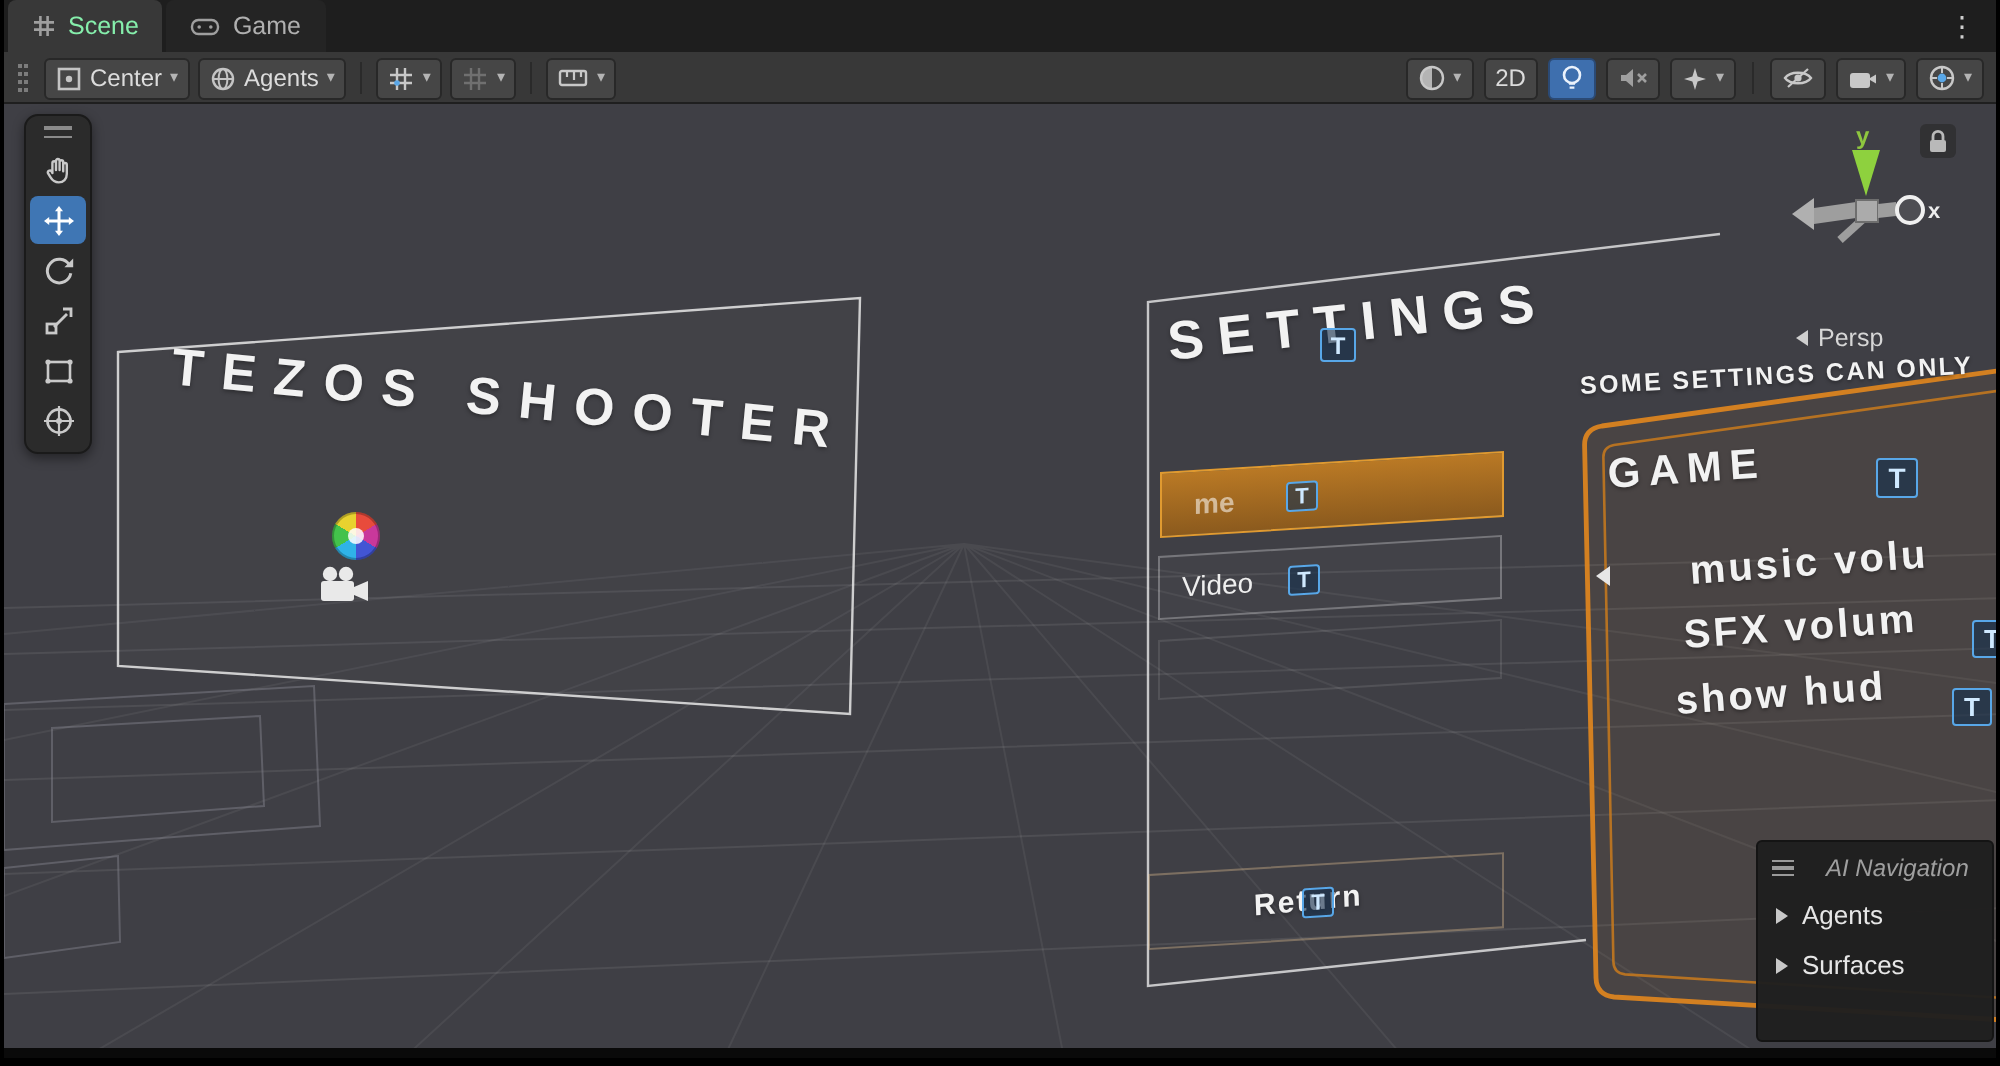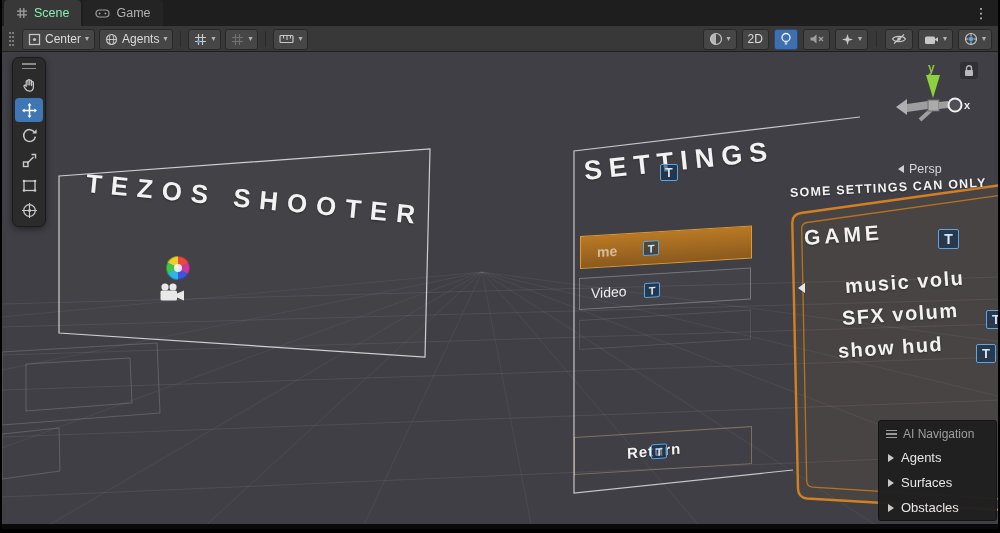--- a/index.html
+++ b/index.html
@@ -57,21 +57,21 @@
   .lockbtn{position:absolute;left:958px;top:10px;width:18px;height:17px;display:flex;align-items:center;justify-content:center;
            background:rgba(40,40,40,.6);border-radius:3px;}
   .persp{position:absolute;left:896px;top:110px;display:flex;align-items:center;gap:5px;color:#d6d6d6;font-size:12.5px;}
   .ptr-left{width:0;height:0;border-top:5px solid transparent;border-bottom:5px solid transparent;border-right:7px solid #e6e6e6;}
   .ptr-left.small{border-top-width:4px;border-bottom-width:4px;border-right-width:6px;border-right-color:#cfcfcf;}
   .ptr-right{width:0;height:0;border-top:4px solid transparent;border-bottom:4px solid transparent;border-left:6px solid #c9c9c9;}
 
   
   .ainav{position:absolute;left:876px;top:368px;width:119px;height:101px;background:rgba(31,31,31,.97);
          border:1px solid #141414;border-radius:3px;padding:2px 0;}
-  .ainav-header{height:22px;display:flex;align-items:center;gap:6px;padding:0 7px;color:#9f9f9f;font-size:12px;}
+  .ainav-header{height:22px;display:flex;align-items:center;gap:16px;padding:0 7px;color:#9f9f9f;font-size:12px;font-style:italic;}
   .hamb{width:11px;height:8px;display:flex;flex-direction:column;justify-content:space-between;}
   .hamb b{display:block;height:1.4px;background:#9a9a9a;}
   .ainav-row{height:25px;display:flex;align-items:center;gap:7px;padding:0 9px;color:#e6e6e6;font-size:13px;}
 
   .aperture{position:absolute;left:164px;top:204px;width:24px;height:24px;border-radius:50%;
             background:conic-gradient(#e84b3c 0 60deg,#c9389b 60deg 120deg,#4255d4 120deg 180deg,
                                       #2fb3e8 180deg 240deg,#43c24b 240deg 300deg,#e8d22f 300deg 360deg);
             box-shadow:inset 0 0 0 1px rgba(0,0,0,.25);}
   .aperture::after{content:"";position:absolute;left:8px;top:8px;width:8px;height:8px;border-radius:50%;
             background:rgba(255,255,255,.85);}
@@ -361,24 +361,20 @@
         <span>AI Navigation</span>
       </div>
       <div class="ainav-row">
         <div class="ptr-right"></div>
         <span>Agents</span>
       </div>
       <div class="ainav-row">
         <div class="ptr-right"></div>
         <span>Surfaces</span>
       </div>
-      <div class="ainav-row">
-        <div class="ptr-right"></div>
-        <span>Obstacles</span>
-      </div>
     </div>
 
   </div>
 
   <div class="bottom-edge"></div>
 </div>
 <div class="edgeL"></div>
 <div class="edgeR"></div>
 </div>
 

